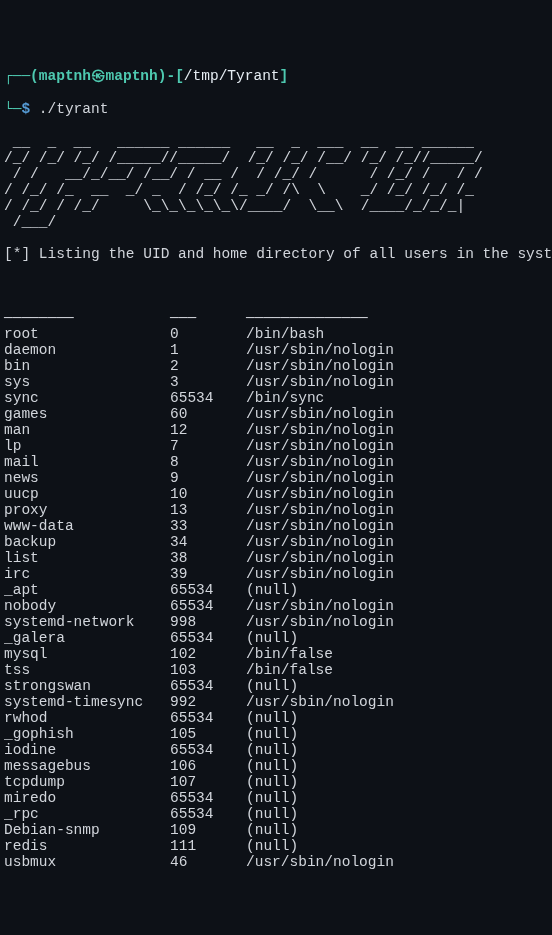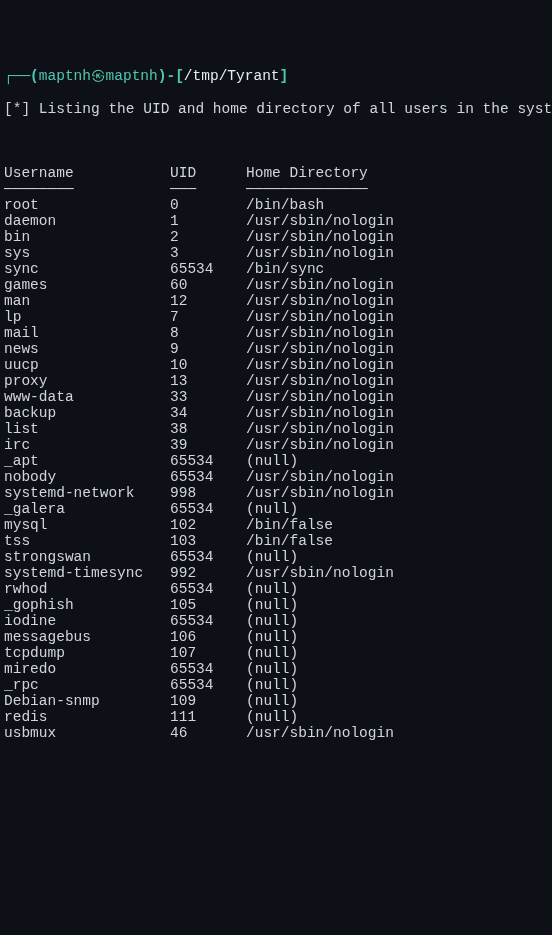--- a/index.html
+++ b/index.html
@@ -10,41 +10,47 @@
       font-size: 14.5px;
       line-height: 16px;
       padding: 4px;
       width: 552px;
       height: 935px;
       overflow: hidden;
       white-space: pre;
     }
     .prompt-line { line-height: 17px; }
     .green { color: #4ec9b0; font-weight: bold; }
-    .teal { color: #4ec9b0; font-weight: normal; }
+    .teal { color: #4ec9b0; font-weight: bold; }
     .lightblue { color: #569cd6; font-weight: bold; }
     .white { color: #e6edf3; margin-top: 40px; }
     .normal { color: #d1d5db; }
     .rows { display: table; border-collapse: collapse; }
     .row { display: table-row; }
     .c { display: table-cell; padding: 0; }
     .col-user { width: 166px; }
     .col-uid { width: 76px; text-align: left; padding-right: 0; }
     .col-home { }
     .hdrsep { letter-spacing: 0; }
     .ascii { color: #d1d5db; line-height: 16px; }
   </style>
 </head>
 <body>
 
 
 <div>
 <div class="prompt-line"><span class="green">┌──(</span><span class="teal">maptnh</span><span class="teal">㉿</span><span class="teal">maptnh</span><span class="green">)-[</span><span class="white">/tmp/Tyrant</span><span class="green">]</span></div>
+<div class="prompt-line"><span class="green">└─</span><span class="lightblue">$</span><span class="normal"> ./tyrant</span></div>
+<div class="ascii"> __  _  __   ______ ______   __  _  ___  __  __ ______
+/_/ /_/ /_/ /_____//_____/  /_/ /_/ /__/ /_/ /_//_____/
+ / /   __/_/__/ /__/ / __ /  / /_/ /      / /_/ /   / /
+/ /_/ /_  __  _/ _  / /_/ /_ _/ /\  \    _/ /_/ /_/ /_
+/ /_/ / /_/     \_\_\_\_\_\/____/  \__\  /____/_/_/_|
+ /___/</div>
 <div class="normal">[*] Listing the UID and home directory of all users in the system:</div>
 <div>&nbsp;</div>
 <div class="rows">
-<div class="row"><span class="c col-user">Username</span><span class="c col-uid">UID</span><span class="c col-home">Home Directory</span></div>
 <div class="row hdrsep"><span class="c col-user">────────</span><span class="c col-uid">───</span><span class="c col-home">──────────────</span></div>
 <div class="row"><span class="c col-user">root</span><span class="c col-uid">0</span><span class="c col-home">/bin/bash</span></div><div class="row"><span class="c col-user">daemon</span><span class="c col-uid">1</span><span class="c col-home">/usr/sbin/nologin</span></div><div class="row"><span class="c col-user">bin</span><span class="c col-uid">2</span><span class="c col-home">/usr/sbin/nologin</span></div><div class="row"><span class="c col-user">sys</span><span class="c col-uid">3</span><span class="c col-home">/usr/sbin/nologin</span></div><div class="row"><span class="c col-user">sync</span><span class="c col-uid">65534</span><span class="c col-home">/bin/sync</span></div><div class="row"><span class="c col-user">games</span><span class="c col-uid">60</span><span class="c col-home">/usr/sbin/nologin</span></div><div class="row"><span class="c col-user">man</span><span class="c col-uid">12</span><span class="c col-home">/usr/sbin/nologin</span></div><div class="row"><span class="c col-user">lp</span><span class="c col-uid">7</span><span class="c col-home">/usr/sbin/nologin</span></div><div class="row"><span class="c col-user">mail</span><span class="c col-uid">8</span><span class="c col-home">/usr/sbin/nologin</span></div><div class="row"><span class="c col-user">news</span><span class="c col-uid">9</span><span class="c col-home">/usr/sbin/nologin</span></div><div class="row"><span class="c col-user">uucp</span><span class="c col-uid">10</span><span class="c col-home">/usr/sbin/nologin</span></div><div class="row"><span class="c col-user">proxy</span><span class="c col-uid">13</span><span class="c col-home">/usr/sbin/nologin</span></div><div class="row"><span class="c col-user">www-data</span><span class="c col-uid">33</span><span class="c col-home">/usr/sbin/nologin</span></div><div class="row"><span class="c col-user">backup</span><span class="c col-uid">34</span><span class="c col-home">/usr/sbin/nologin</span></div><div class="row"><span class="c col-user">list</span><span class="c col-uid">38</span><span class="c col-home">/usr/sbin/nologin</span></div><div class="row"><span class="c col-user">irc</span><span class="c col-uid">39</span><span class="c col-home">/usr/sbin/nologin</span></div><div class="row"><span class="c col-user">_apt</span><span class="c col-uid">65534</span><span class="c col-home">(null)</span></div><div class="row"><span class="c col-user">nobody</span><span class="c col-uid">65534</span><span class="c col-home">/usr/sbin/nologin</span></div><div class="row"><span class="c col-user">systemd-network</span><span class="c col-uid">998</span><span class="c col-home">/usr/sbin/nologin</span></div><div class="row"><span class="c col-user">_galera</span><span class="c col-uid">65534</span><span class="c col-home">(null)</span></div><div class="row"><span class="c col-user">mysql</span><span class="c col-uid">102</span><span class="c col-home">/bin/false</span></div><div class="row"><span class="c col-user">tss</span><span class="c col-uid">103</span><span class="c col-home">/bin/false</span></div><div class="row"><span class="c col-user">strongswan</span><span class="c col-uid">65534</span><span class="c col-home">(null)</span></div><div class="row"><span class="c col-user">systemd-timesync</span><span class="c col-uid">992</span><span class="c col-home">/usr/sbin/nologin</span></div><div class="row"><span class="c col-user">rwhod</span><span class="c col-uid">65534</span><span class="c col-home">(null)</span></div><div class="row"><span class="c col-user">_gophish</span><span class="c col-uid">105</span><span class="c col-home">(null)</span></div><div class="row"><span class="c col-user">iodine</span><span class="c col-uid">65534</span><span class="c col-home">(null)</span></div><div class="row"><span class="c col-user">messagebus</span><span class="c col-uid">106</span><span class="c col-home">(null)</span></div><div class="row"><span class="c col-user">tcpdump</span><span class="c col-uid">107</span><span class="c col-home">(null)</span></div><div class="row"><span class="c col-user">miredo</span><span class="c col-uid">65534</span><span class="c col-home">(null)</span></div><div class="row"><span class="c col-user">_rpc</span><span class="c col-uid">65534</span><span class="c col-home">(null)</span></div><div class="row"><span class="c col-user">Debian-snmp</span><span class="c col-uid">109</span><span class="c col-home">(null)</span></div><div class="row"><span class="c col-user">redis</span><span class="c col-uid">111</span><span class="c col-home">(null)</span></div><div class="row"><span class="c col-user">usbmux</span><span class="c col-uid">46</span><span class="c col-home">/usr/sbin/nologin</span></div>
 </div>
 </div>
 
 
 
 </body></html>

